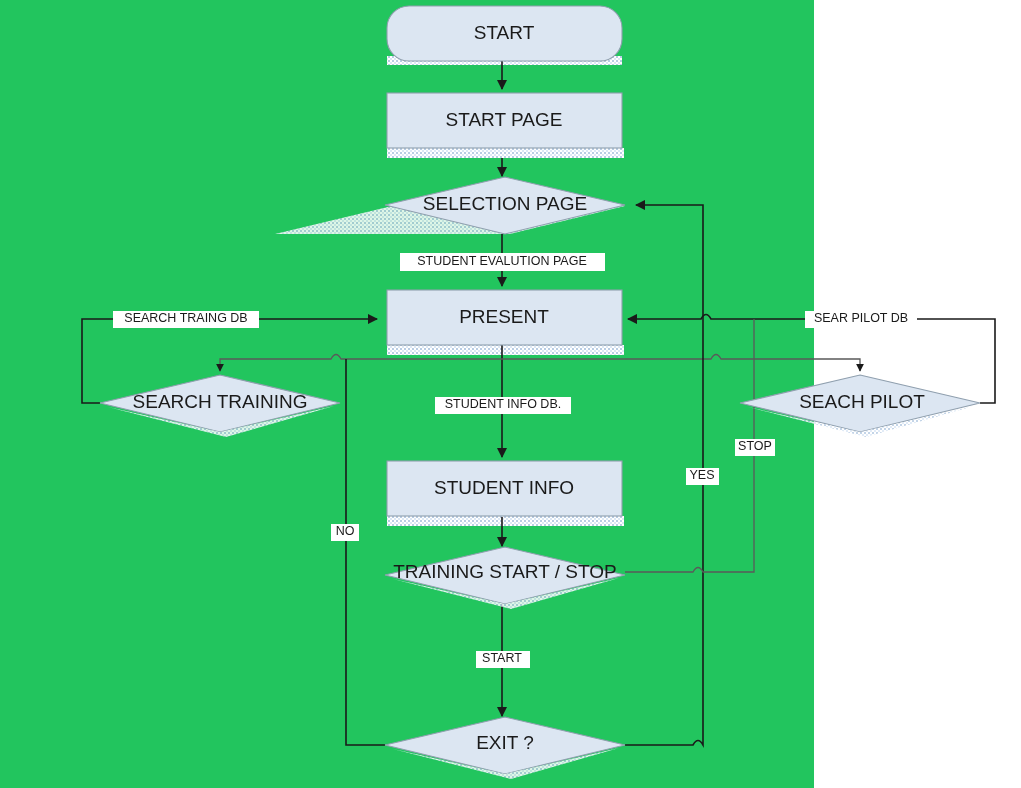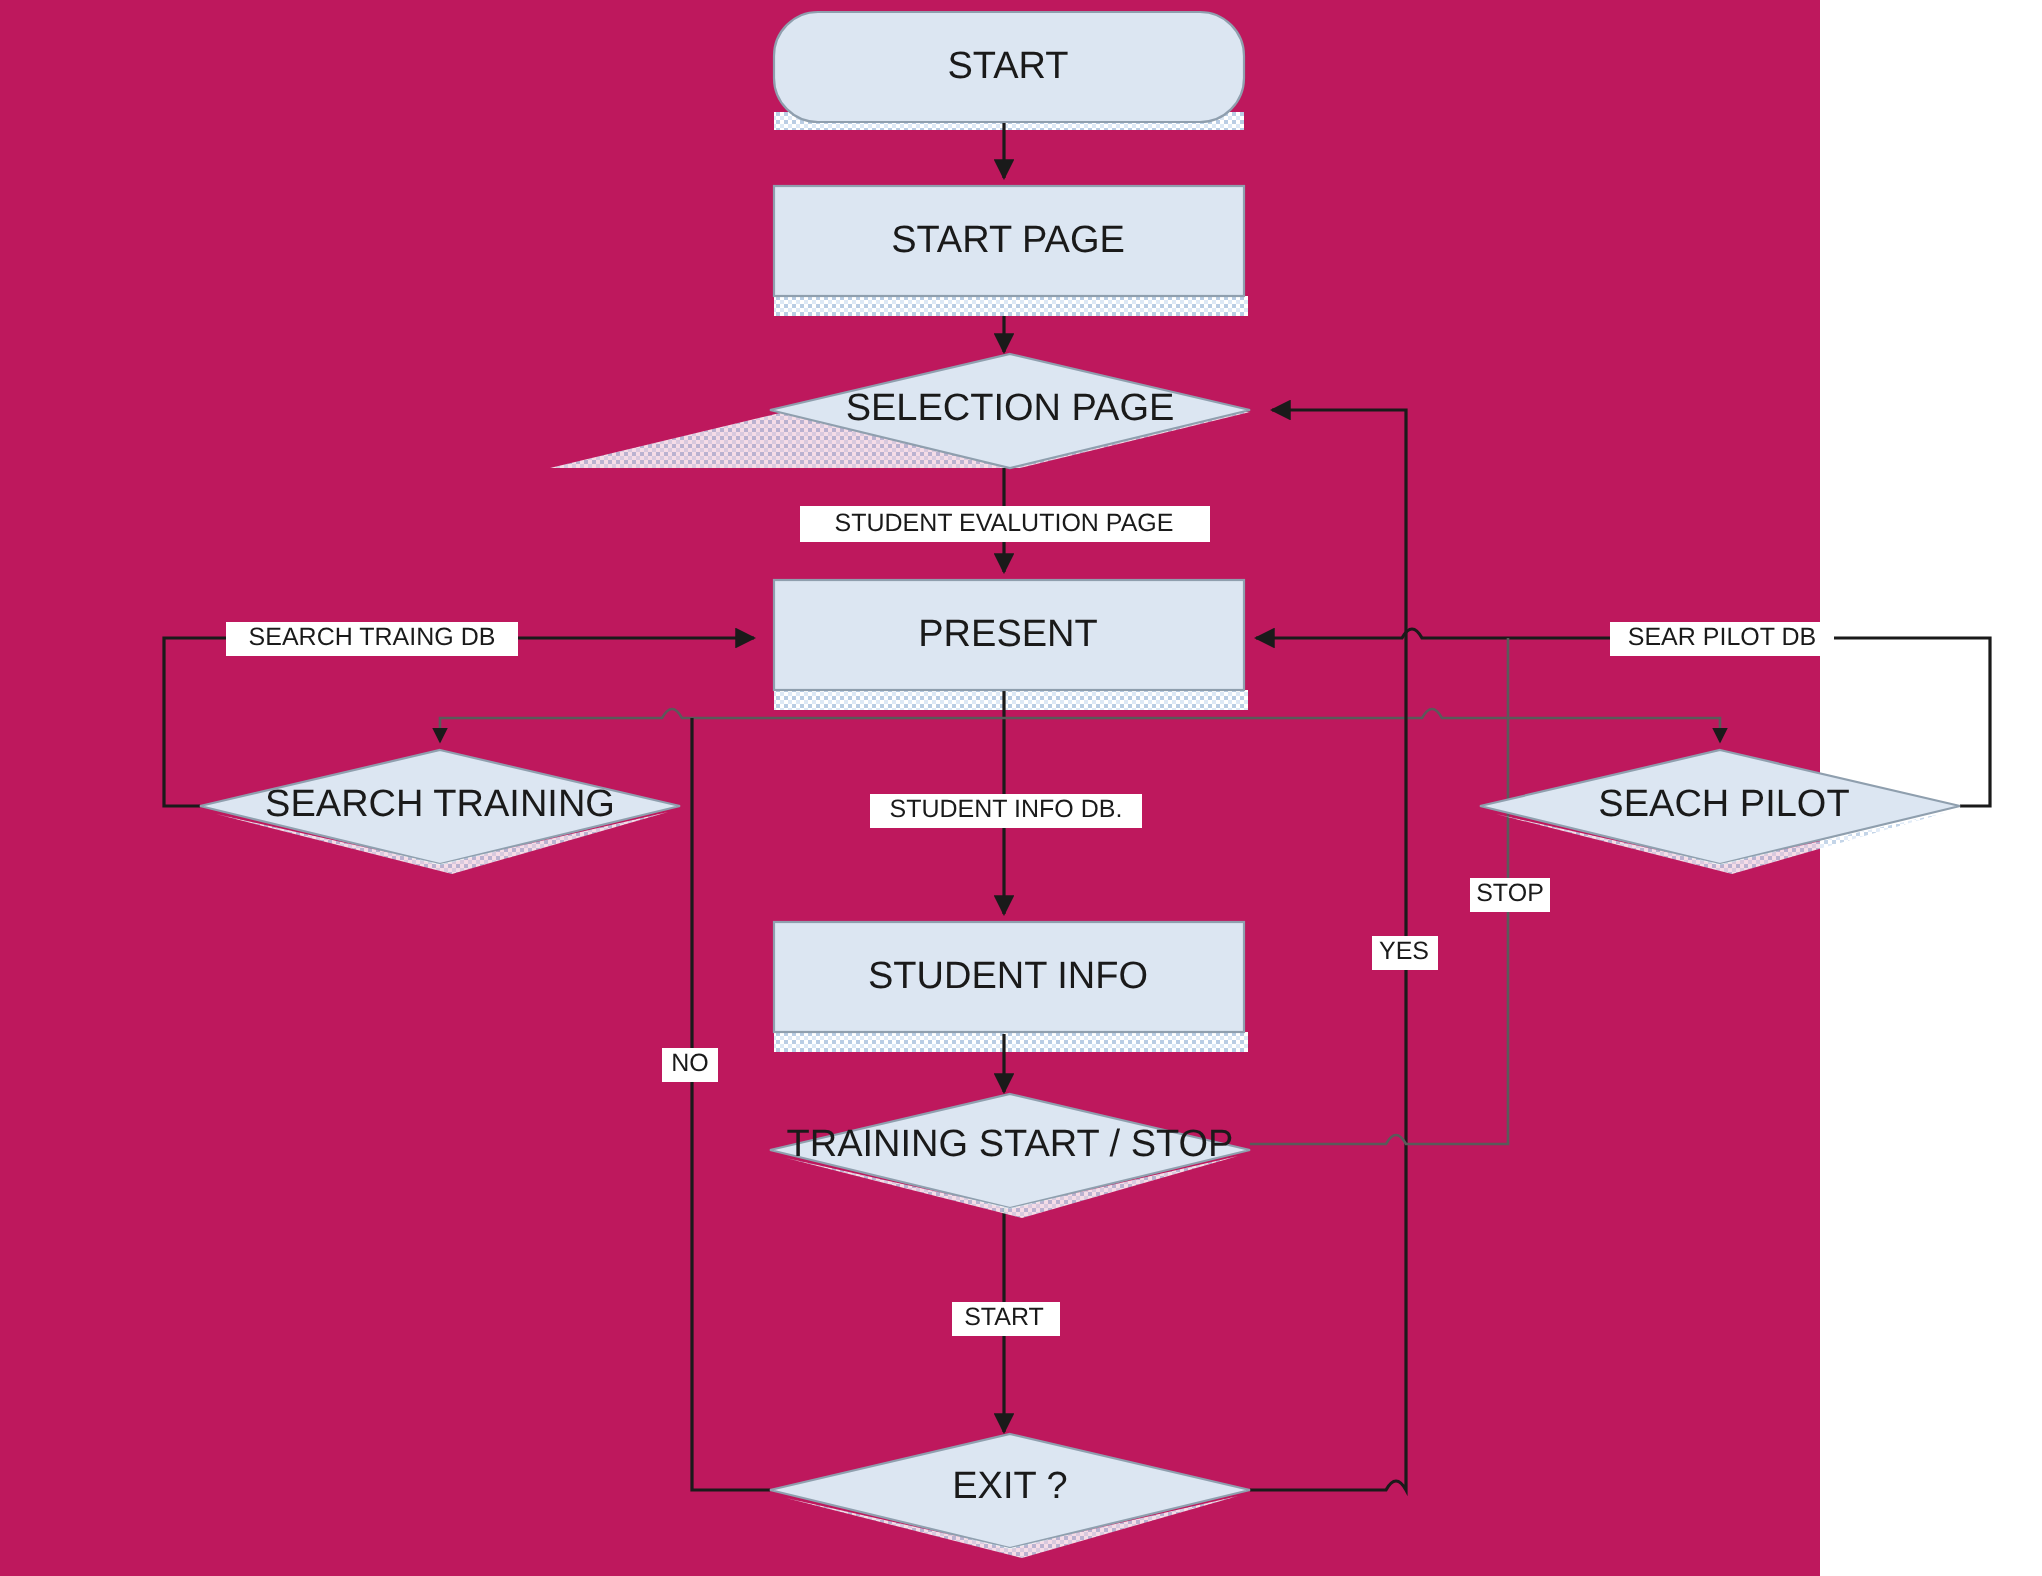--- a/index.html
+++ b/index.html
@@ -5,23 +5,23 @@
   * { box-sizing: border-box; }
   html, body {
     margin: 0; padding: 0;
     background: #ffffff;
     width: 1021px; height: 788px;
     overflow: hidden;
     font-family: "Liberation Sans", sans-serif;
   }
   #canvas {
     position: relative;
-    width: 910px;
+    width: 814px;
     height: 788px;
-    background: #be185d;
+    background: #22c55e;
   }
   svg#flow {
     position: absolute;
     left: 0; top: 0;
     width: 1021px;
     height: 788px;
   }
   .node-text {
     font-family: "Liberation Sans", sans-serif;
     fill: #1a1a1a;

